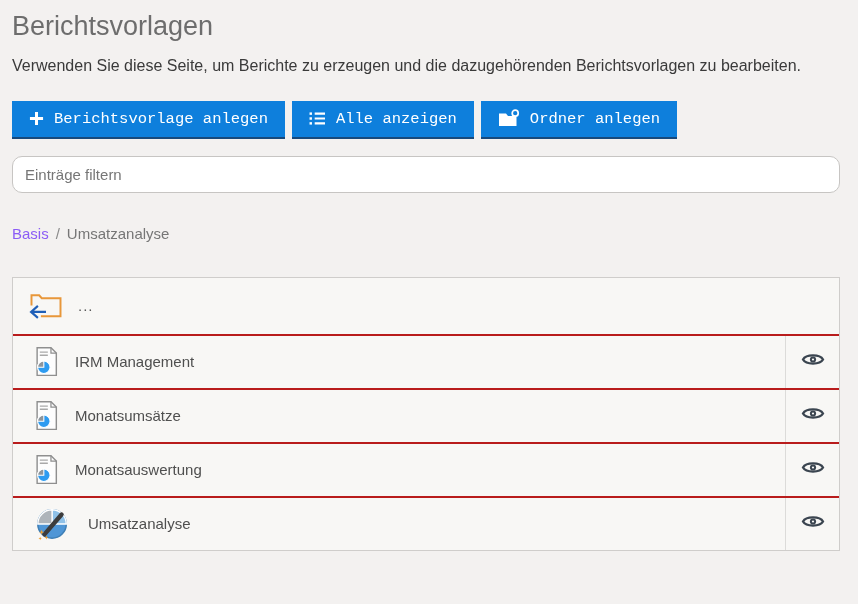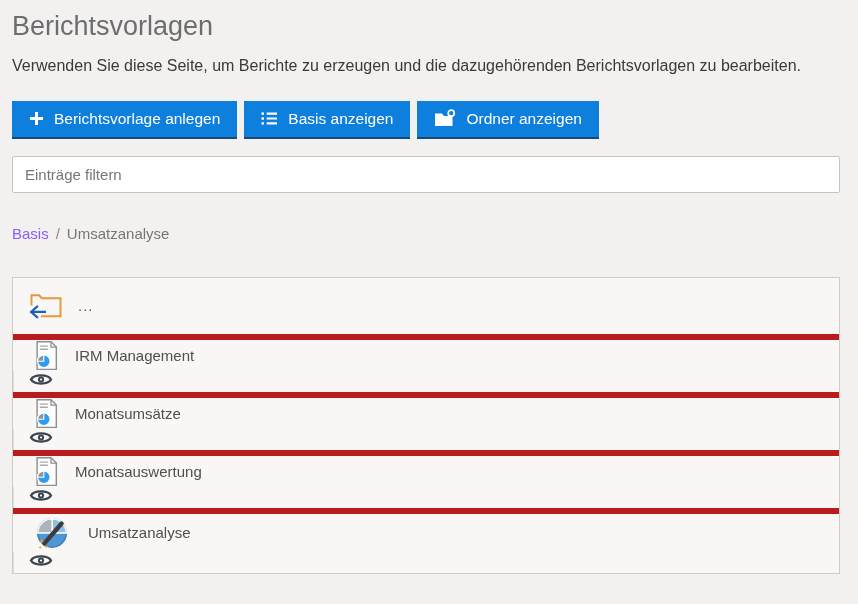--- a/index.html
+++ b/index.html
@@ -27,53 +27,53 @@
   .btn {
     display: inline-flex;
     align-items: center;
     gap: 10px;
     height: 38px;
     padding: 0 17px;
     background: #0e7fdc;
     border: none;
     border-bottom: 2px solid #17497c;
     color: #ffffff;
-    font-family: Liberation Sans, sans-serif;
+    font-family: Liberation Mono, monospace;
     font-size: 15.5px;
     cursor: pointer;
     white-space: nowrap;
   }
   .btn svg { display: block; }
 
   .filter-input {
     margin-top: 17px;
     width: 100%;
     height: 37px;
     border: 1px solid #c7c5c3;
-    border-radius: 2px;
+    border-radius: 10px;
     background: #ffffff;
     padding: 0 12px;
     font-family: inherit;
     font-size: 15px;
     color: #444444;
     outline: none;
   }
   .filter-input::placeholder { color: #767676; opacity: 1; }
 
   .breadcrumb { margin-top: 32px; font-size: 15px; color: #767676; }
   .breadcrumb .crumb-root { color: #8b5cf6; cursor: pointer; }
   .breadcrumb .crumb-sep { margin: 0 7px; color: #8a8a8a; }
 
   .template-table {
     margin-top: 35px;
     background: #f8f7f5;
     border: 1px solid #cfcdcb;
   }
   .t-row { display: flex; align-items: stretch; min-height: 54px; }
-  .t-row + .t-row { border-top: 6px solid #b91c1c; flex-direction: column; }
+  .t-row + .t-row { border-top: 2px solid #b91c1c; }
   .t-row-main {
     flex: 1;
     display: flex;
     align-items: center;
     padding-left: 21px;
     cursor: pointer;
   }
   .t-row.parent { min-height: 56px; }
   .t-row.parent .t-row-main { padding-left: 15px; }
   .row-icon { display: flex; align-items: center; justify-content: center; }
@@ -107,30 +107,30 @@
     </button>
     <button class="btn">
       <span class="btn-ic">
         <svg width="17" height="15" viewBox="0 0 18 16">
           <rect x="0.5" y="1.5" width="2.6" height="2.6" fill="#ffffff"></rect>
           <rect x="0.5" y="6.7" width="2.6" height="2.6" fill="#ffffff"></rect>
           <rect x="0.5" y="11.9" width="2.6" height="2.6" fill="#ffffff"></rect>
           <path d="M6 2.8 H17 M6 8 H17 M6 13.2 H17" stroke="#ffffff" stroke-width="2.2"></path>
         </svg>
       </span>
-      <span>Basis anzeigen</span>
+      <span>Alle anzeigen</span>
     </button>
     <button class="btn">
       <span class="btn-ic">
         <svg width="22" height="19" viewBox="0 0 22 19">
           <path d="M1 4.5 H8 L10 7 H18.5 V17 H1 Z" fill="#ffffff"></path>
           <circle cx="17.2" cy="4.2" r="3" fill="#0e7fdc" stroke="#ffffff" stroke-width="1.7"></circle>
         </svg>
       </span>
-      <span>Ordner anzeigen</span>
+      <span>Ordner anlegen</span>
     </button>
   </div>
 
   <input class="filter-input" type="text" placeholder="Einträge filtern" style="">
 
   <div class="breadcrumb">
     <span class="crumb-root">Basis</span><span class="crumb-sep">/</span><span class="crumb-current">Umsatzanalyse</span>
   </div>
 
   <div class="template-table">

